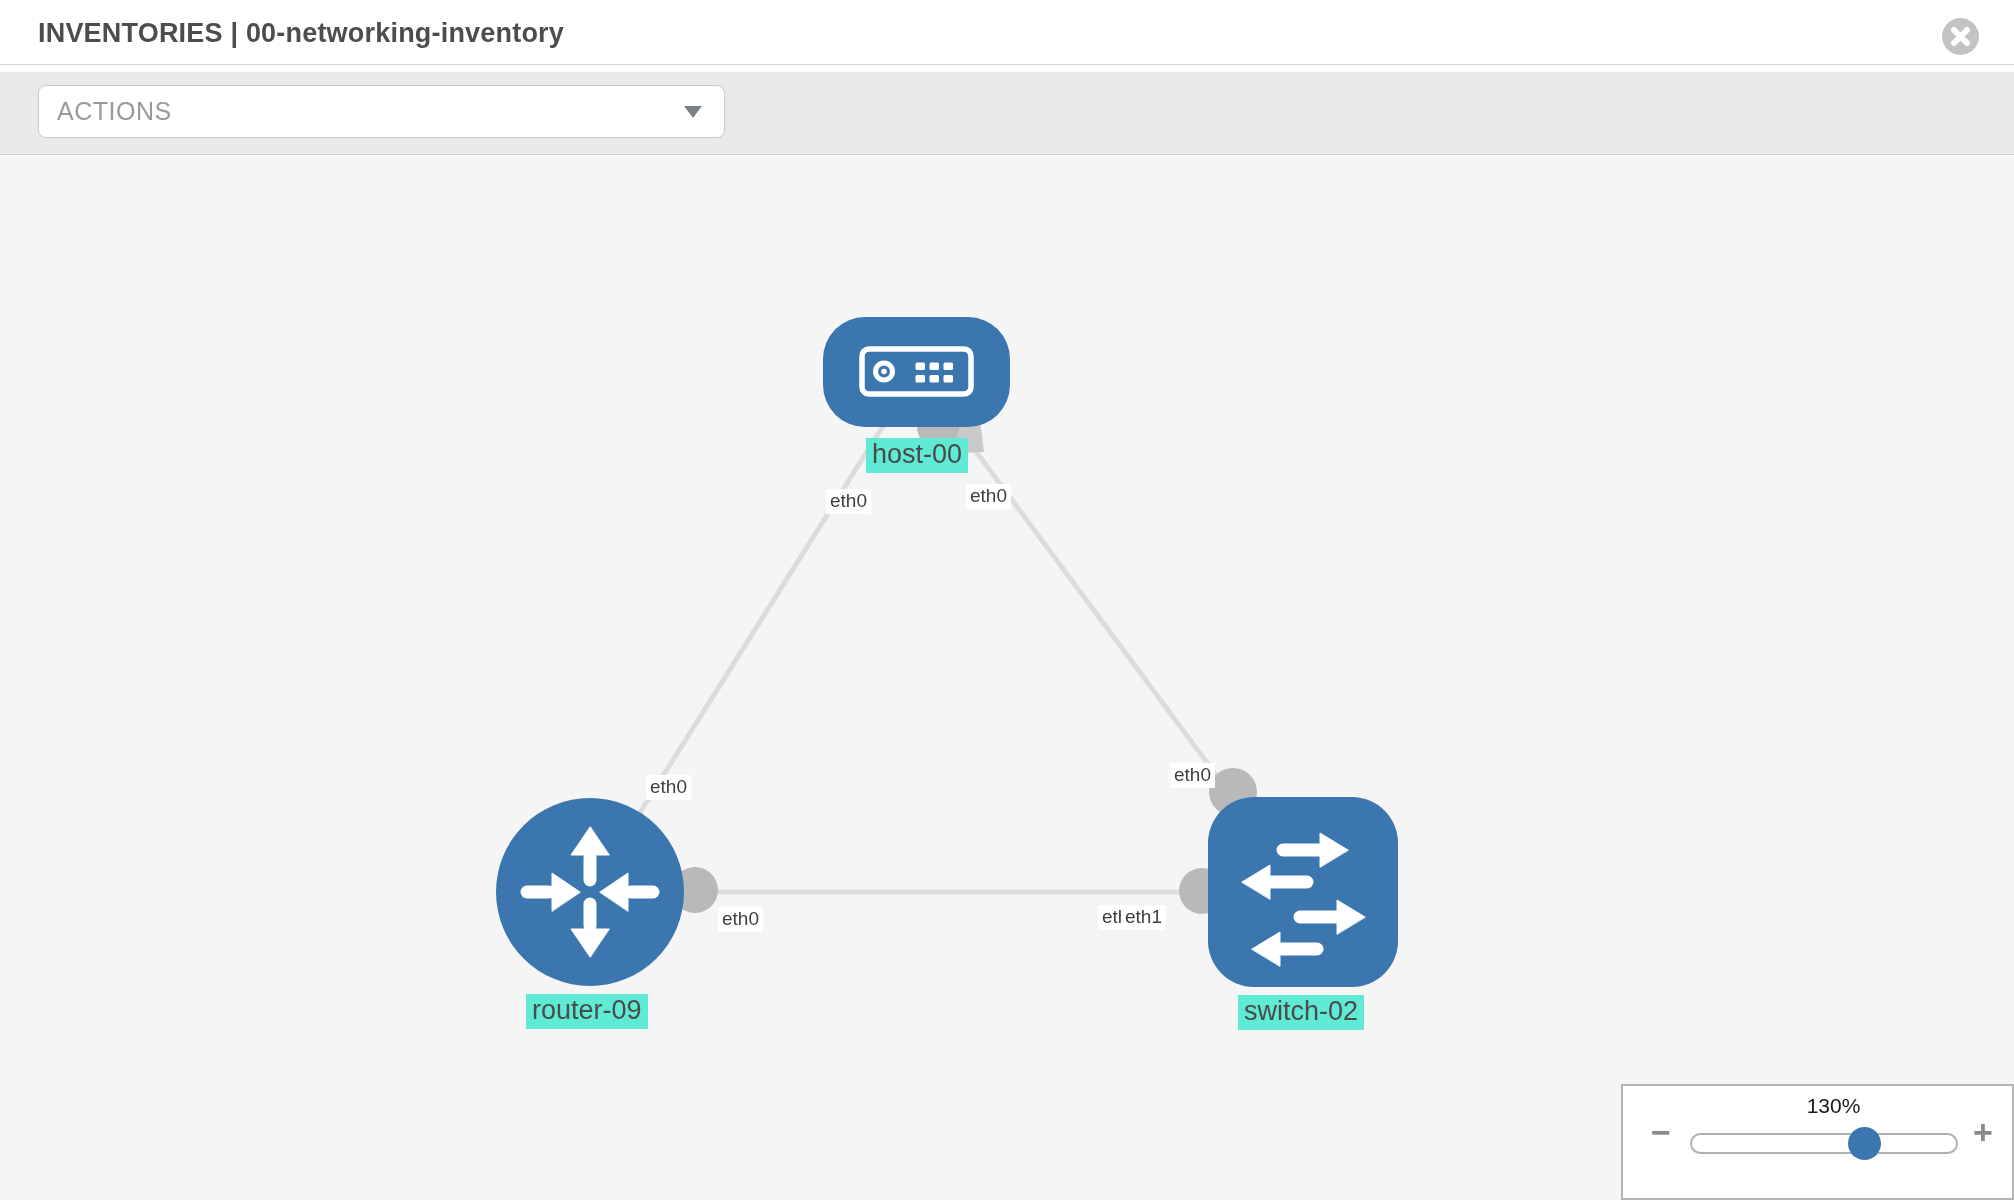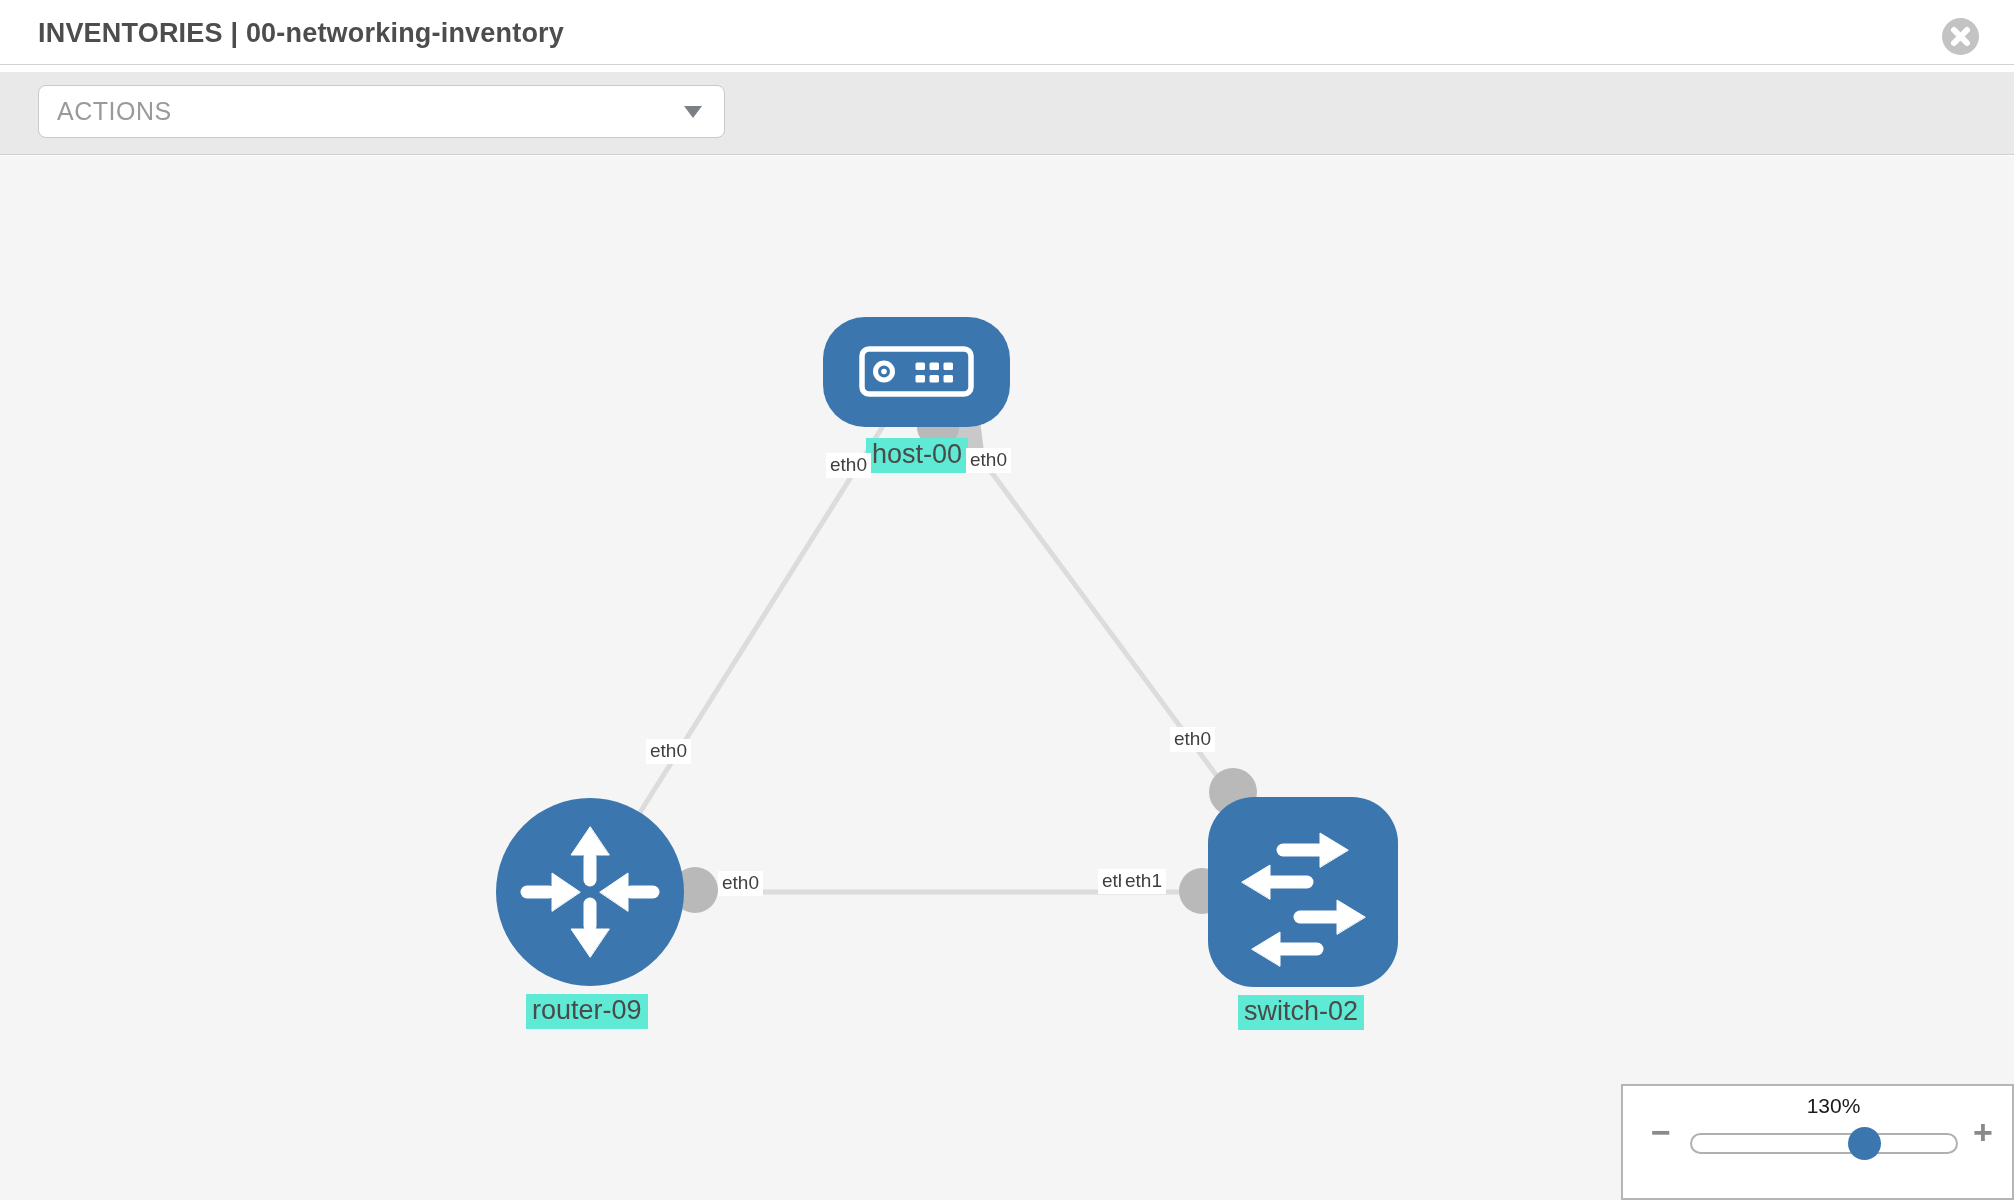--- a/index.html
+++ b/index.html
@@ -31,21 +31,21 @@
   .node { position:absolute; background:#3b76af; z-index:3; cursor:pointer; display:flex; align-items:center; justify-content:center; }
   .node-host   { left:823px; top:161px; width:187px; height:110px; border-radius:42px; }
   .node-router { left:496px; top:642px; width:188px; height:188px; border-radius:50%; }
   .node-switch { left:1208px; top:641px; width:190px; height:190px; border-radius:46px; }
 
   .node-label { position:absolute; z-index:4; background:#5eead4; color:#4a4a4a; font-size:27px; padding:1px 6px 3px; white-space:nowrap; }
   .lbl-host   { left:866px; top:282px; }
   .lbl-router { left:526px; top:838px; }
   .lbl-switch { left:1238px; top:839px; }
 
-  .if-label { position:absolute; z-index:4; background:#ffffff; color:#3f3f3f; font-size:19px; padding:1px 4px 2px; white-space:nowrap; }
+  .if-label { position:absolute; z-index:4; background:#ffffff; color:#3f3f3f; font-size:19px; padding:1px 4px 2px; white-space:nowrap;margin-top:36px; }
   .if-host-left    { left:826px; top:297px; }
   .if-host-right   { left:966px; top:292px; }
   .if-router-top   { left:646px; top:583px; }
   .if-router-right { left:718px; top:715px; }
   .if-switch-top   { left:1170px; top:571px; }
   .if-switch-left-back  { left:1098px; top:713px; }
   .if-switch-left-front { left:1121px; top:713px; }
 
   
   .zoom-panel { position:absolute; left:1621px; top:928px; width:393px; height:116px; background:#ffffff; border:2px solid #b5b5b5; z-index:5; }

